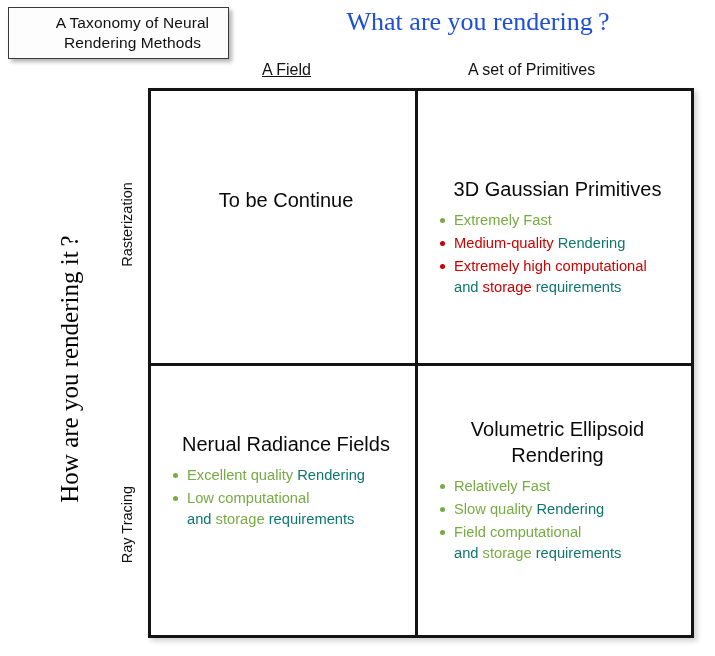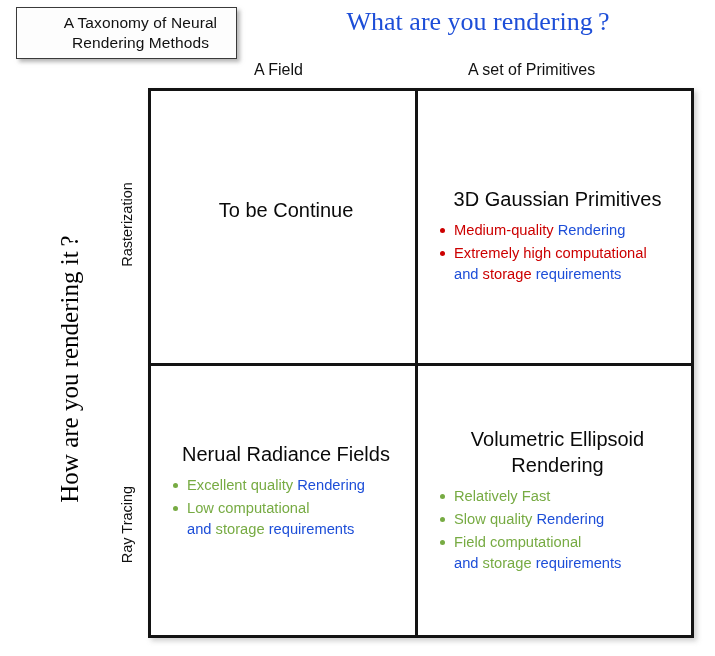--- a/index.html
+++ b/index.html
@@ -14,21 +14,21 @@
     height: 656px;
     background: #ffffff;
     overflow: hidden;
     font-family: "Liberation Sans", sans-serif;
     color: #000000;
   }
 
   
   #title-card {
     position: absolute;
-    left: 16px;
+    left: 8px;
     top: 7px;
     width: 221px;
     height: 52px;
     border: 1px solid #3a3a3a;
     background: #fdfdfd;
     box-shadow: 3px 3px 4px rgba(120,120,120,0.55);
     display: flex;
     align-items: center;
     justify-content: center;
     box-sizing: border-box;
@@ -61,21 +61,21 @@
   
   .col-header {
     position: absolute;
     top: 60px;
     font-family: "Liberation Sans", sans-serif;
     font-size: 16px;
     line-height: 20px;
     color: #111111;
     white-space: nowrap;
   }
-  #col-header-field   { left: 254px; }
+  #col-header-field   { left: 262px; text-decoration: underline; }
   #col-header-prims   { left: 468px; }
 
   
   #left-question {
     position: absolute;
     left: -140px;
     top: 355px;
     width: 420px;
     text-align: center;
     transform: rotate(-90deg);
@@ -132,21 +132,20 @@
     background: #ffffff;
   }
   
   .cell-tl { border-right: 3px solid #131313; border-bottom: 3px solid #131313; }
   .cell-tr { border-bottom: 3px solid #131313; }
   .cell-bl { border-right: 3px solid #131313; }
   .cell-br { }
 
   .cell-inner {
     padding: 14px 12px 10px 18px;
-    margin-top: 10px;
   }
 
   .cell-title {
     font-family: "Liberation Sans", sans-serif;
     font-size: 20px;
     line-height: 26px;
     color: #0a0a0a;
     text-align: center;
     margin: 0 0 8px 0;
   }
@@ -170,21 +169,21 @@
     left: 0;
     top: 8px;
     width: 5px;
     height: 5px;
     border-radius: 50%;
   }
   .dot.green { background: #77ab43; }
   .dot.red   { background: #cc0000; }
   .t-green { color: #77ab43; }
   .t-red   { color: #cc0000; text-align: right; }
-  .t-black { color: #1d4ed8; }
+  .t-black { color: #0f766e; }
   .cont-line {
     display: block;
     padding-left: 0px;
     margin-top: 1px;
   }
 
   
   #cell-tl .cell-inner { padding-top: 96px; }
   #cell-tl .cell-title { margin-bottom: 0; }
 
@@ -218,20 +217,21 @@
       <div class="cell-inner">
         <div class="cell-title">To be Continue</div>
         <ul class="bullets"></ul>
       </div>
     </div>
 
     <div class="cell cell-tr" id="cell-tr">
       <div class="cell-inner">
         <div class="cell-title">3D Gaussian Primitives</div>
         <ul class="bullets">
+            <li><span class="dot green"></span><span class="t-green">Extremely Fast</span></li>
             <li><span class="dot red"></span><span class="t-red">Medium-quality </span><span class="t-black">Rendering</span></li>
             <li><span class="dot red"></span><span class="t-red">Extremely high computational</span><span class="cont-line"><span class="t-black">and </span><span class="t-red">storage </span><span class="t-black">requirements</span></span></li>
           </ul>
       </div>
     </div>
 
     <div class="cell cell-bl" id="cell-bl">
       <div class="cell-inner">
         <div class="cell-title">Nerual Radiance Fields</div>
         <ul class="bullets">

